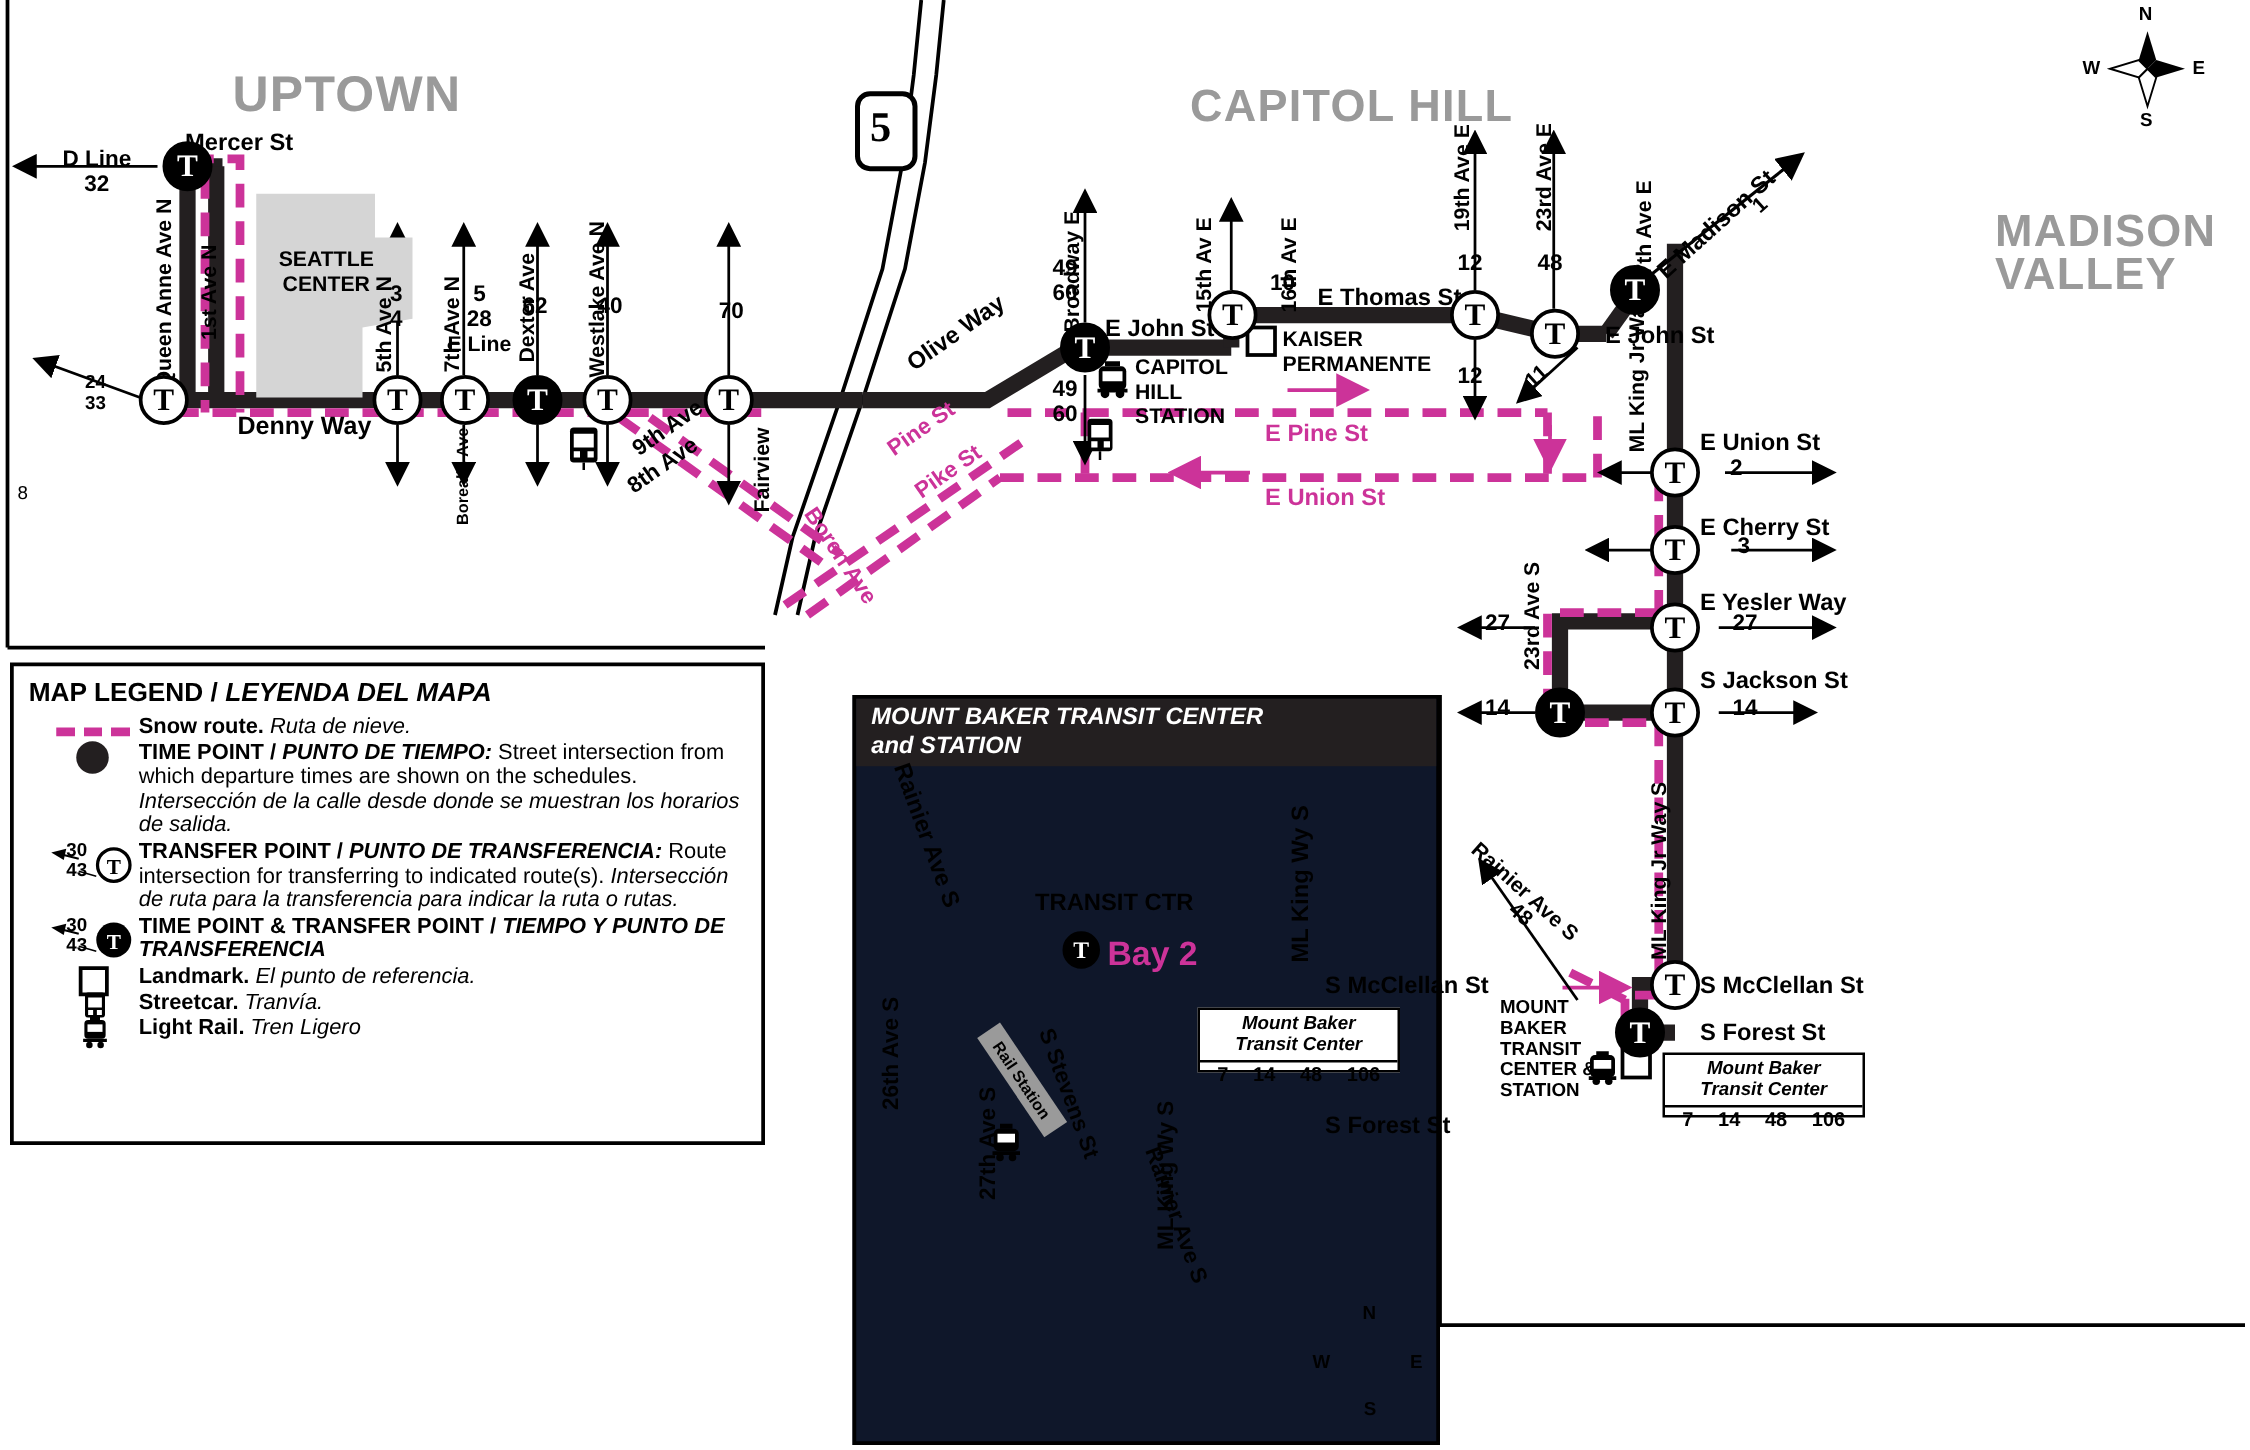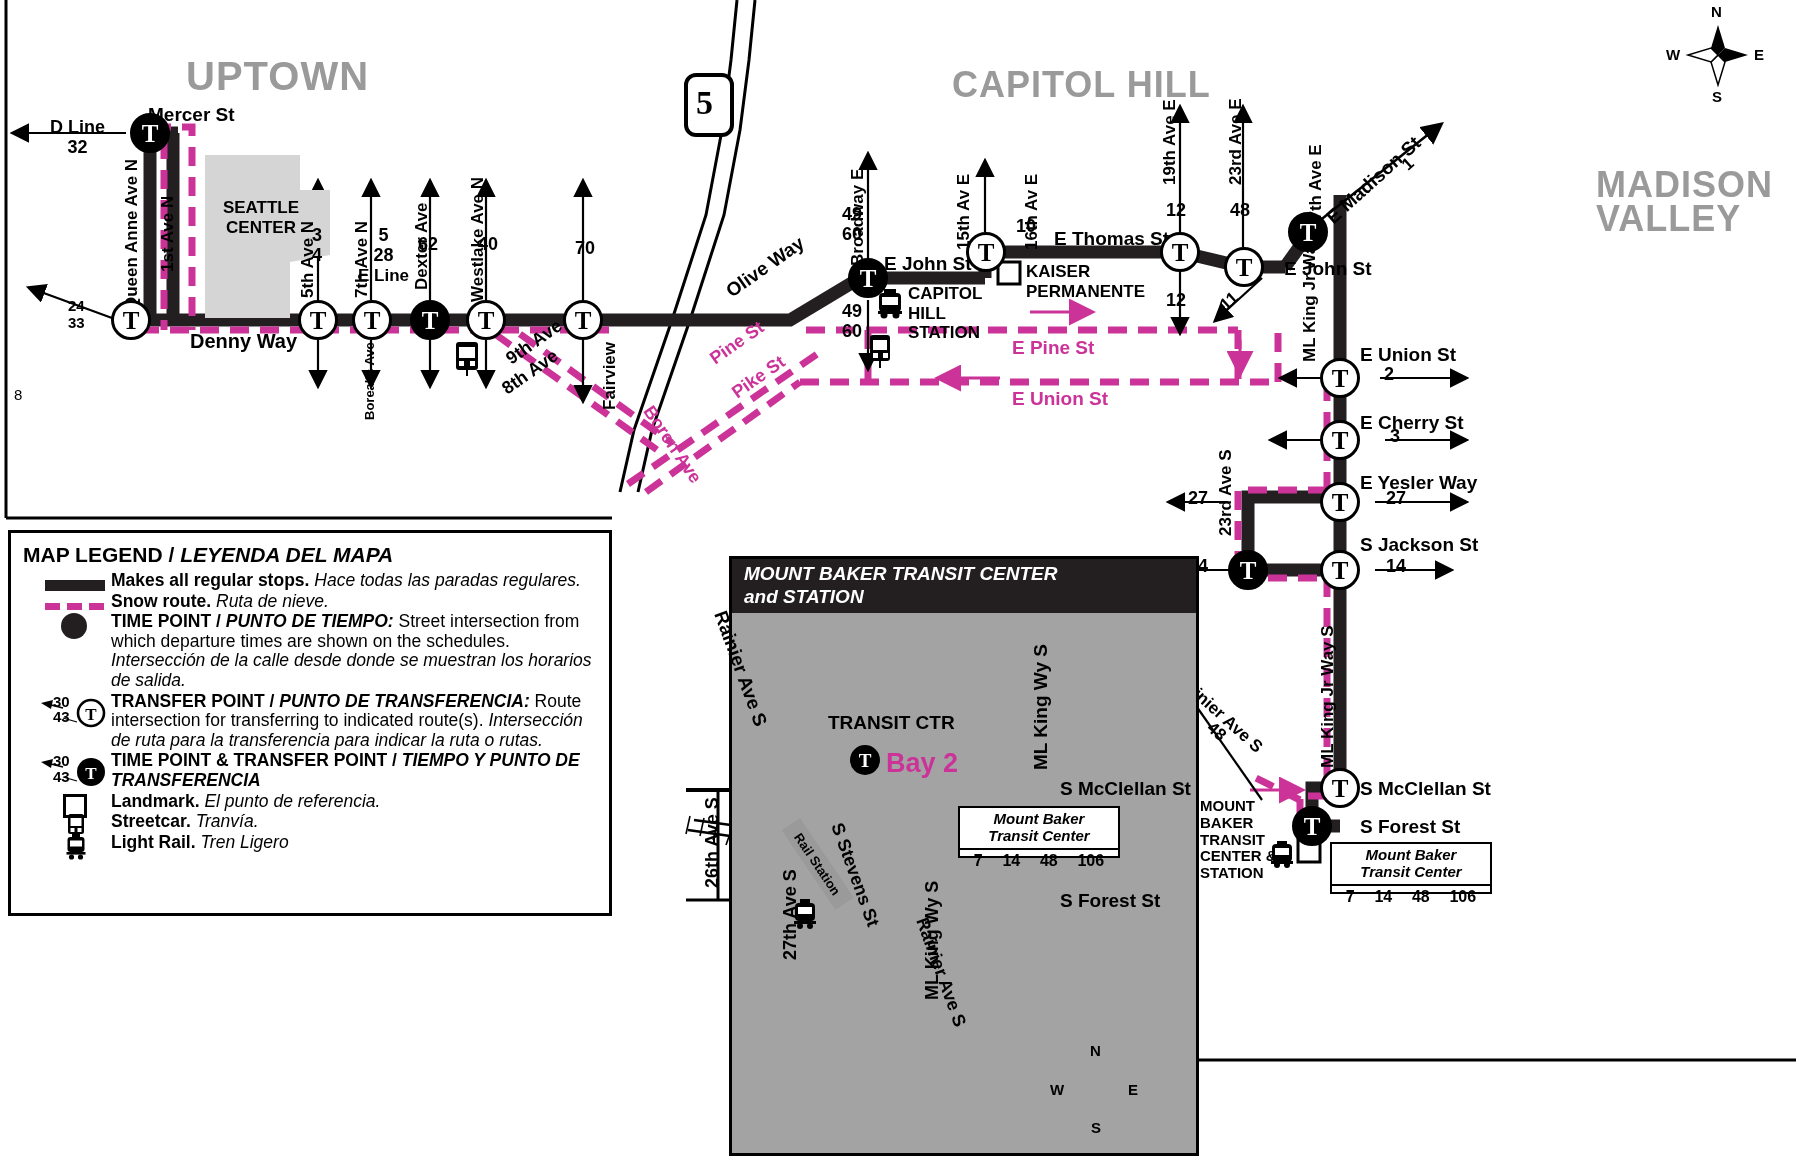--- a/index.html
+++ b/index.html
@@ -46,21 +46,21 @@
 
   .sw-solid { width:60px; height:11px; background:#231f20; top:9px; }
   .sw-dash  { width:62px; height:7px; top:11px;
               background:repeating-linear-gradient(to right,#cc3399 0 15px,transparent 15px 22px); }
   .sw-dot   { width:26px; height:26px; border-radius:50%; background:#231f20; left:38px; top:1px; }
   .sw-sq    { width:24px; height:24px; border:3px solid #000; background:#fff; left:40px; top:2px; }
 
   
   #inset {
     position:absolute; left:682px; top:556px; width:470px; height:600px;
-    background:#a3a3a3; border:3px solid #000;margin-left:47px;
+    background:#0f172a; border:3px solid #000;
   }
   #inset-title {
     position:absolute; left:0; top:0; width:100%; height:54px;
     background:#231f20; color:#fff;
     font-style:italic; font-weight:bold; font-size:19px;
     padding:3px 0 0 12px; line-height:1.22;
   }
   .routebox { position:absolute; border:2px solid #000; background:#fff; }
   .routebox .rb-name {
     font-style:italic; font-weight:bold; font-size:15px; text-align:center;
@@ -533,24 +533,20 @@
 <div class="compass" style="left:1718px; top:55px;">
   <span class="cl" style="left:-7px; top:-52px;">N</span>
   <span class="cl" style="left:36px; top:-9px;">E</span>
   <span class="cl" style="left:-6px; top:33px;">S</span>
   <span class="cl" style="left:-52px; top:-9px;">W</span>
 </div>
 
 <div id="legend">
   <h2><span>MAP LEGEND / </span><em>LEYENDA DEL MAPA</em></h2>
 
-  <div class="lgrow">
-    <span class="lgswatch sw-solid"></span>
-    <p><b>Makes all regular stops. </b><i>Hace todas las paradas regulares.</i></p>
-  </div>
 
   <div class="lgrow">
     <span class="lgswatch sw-dash"></span>
     <p><b>Snow route. </b><i>Ruta de nieve.</i></p>
   </div>
 
   <div class="lgrow">
     <span class="lgswatch sw-dot"></span>
     <p><b>TIME POINT</b><b> / </b><b><i>PUNTO DE TIEMPO:</i></b><span> Street intersection from which departure times are shown on the schedules. </span><i>Intersección de la calle desde donde se muestran los horarios de salida.</i></p>
   </div>

